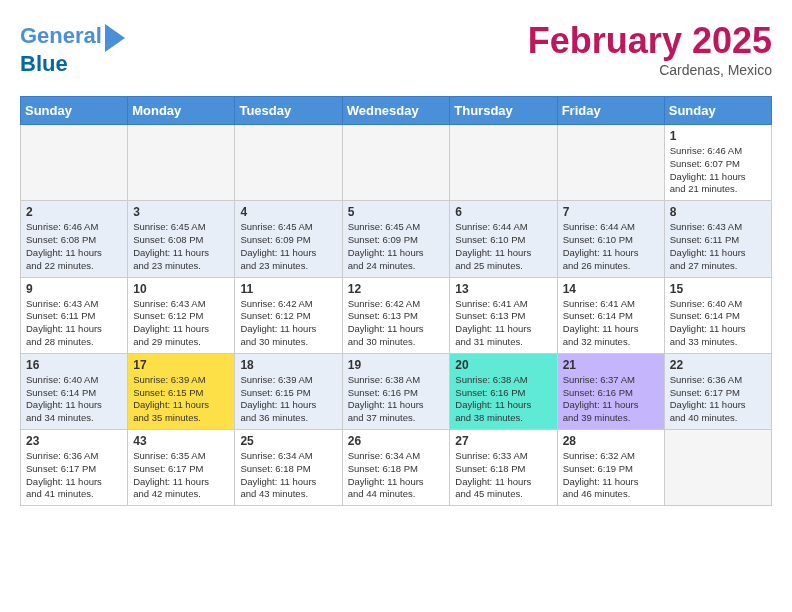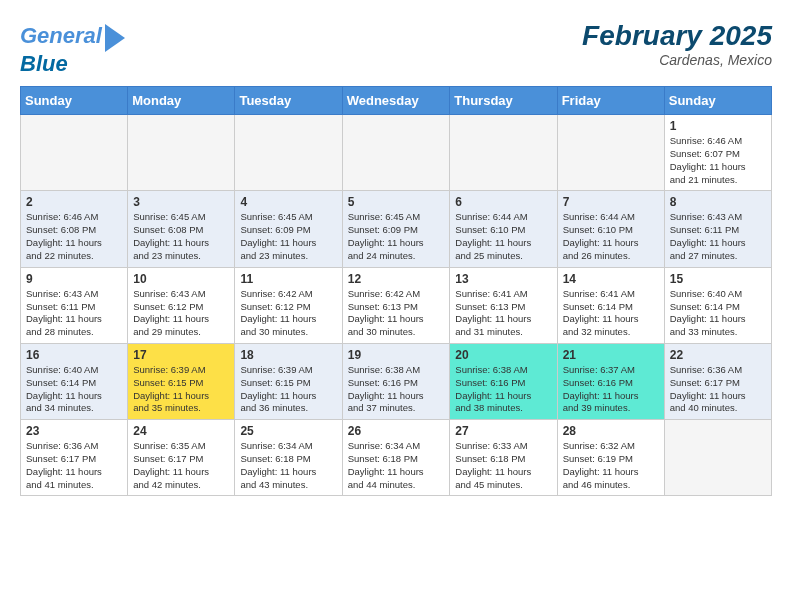--- a/index.html
+++ b/index.html
@@ -7,22 +7,21 @@
       font-family: Arial, sans-serif;
       background: #fff;
       width: 792px;
       min-height: 612px;
       padding: 20px;
     }
     .header {
       display: flex;
       justify-content: space-between;
       align-items: flex-start;
-      margin-bottom: 10px;
-      font-style: italic;
+      margin-bottom: 18px;
     }
     .logo {
       display: flex;
       align-items: center;
     }
     .logo-text {
       font-size: 22px;
       font-weight: bold;
       color: #3a3a3a;
       line-height: 1.1;
@@ -36,23 +35,23 @@
       border-top: 14px solid transparent;
       border-bottom: 14px solid transparent;
       border-left: 20px solid #4a90d9;
       margin-left: 3px;
       margin-top: 4px;
     }
     .title-block {
       text-align: right;
     }
     .main-title {
-      font-size: 28px;
+      font-size: 36px;
       font-weight: bold;
-      color: #0c4a6e;
+      color: #be185d;
       text-align: center;
     }
     .subtitle {
       font-size: 14px;
       color: #555;
     }
     .calendar {
       width: 100%;
       border-collapse: collapse;
     }
@@ -272,21 +271,21 @@
 Daylight: 11 hours
 and 37 minutes.</div>
         </td>
         <td style="background: #5eead4;">
           <span class="day-num">20</span>
           <div class="day-info" style="white-space: pre-line;">Sunrise: 6:38 AM
 Sunset: 6:16 PM
 Daylight: 11 hours
 and 38 minutes.</div>
         </td>
-        <td style="background: #5eead4;">
+        <td style="background: #c4b5fd;">
           <span class="day-num">21</span>
           <div class="day-info" style="white-space: pre-line;">Sunrise: 6:37 AM
 Sunset: 6:16 PM
 Daylight: 11 hours
 and 39 minutes.</div>
         </td>
         <td style="background: rgb(232, 238, 247);">
           <span class="day-num">22</span>
           <div class="day-info" style="white-space: pre-line;">Sunrise: 6:36 AM
 Sunset: 6:17 PM
@@ -296,21 +295,21 @@
       </tr>
       <tr>
         <td>
           <span class="day-num">23</span>
           <div class="day-info" style="white-space: pre-line;">Sunrise: 6:36 AM
 Sunset: 6:17 PM
 Daylight: 11 hours
 and 41 minutes.</div>
         </td>
         <td>
-          <span class="day-num">24</span>
+          <span class="day-num">43</span>
           <div class="day-info" style="white-space: pre-line;">Sunrise: 6:35 AM
 Sunset: 6:17 PM
 Daylight: 11 hours
 and 42 minutes.</div>
         </td>
         <td>
           <span class="day-num">25</span>
           <div class="day-info" style="white-space: pre-line;">Sunrise: 6:34 AM
 Sunset: 6:18 PM
 Daylight: 11 hours

